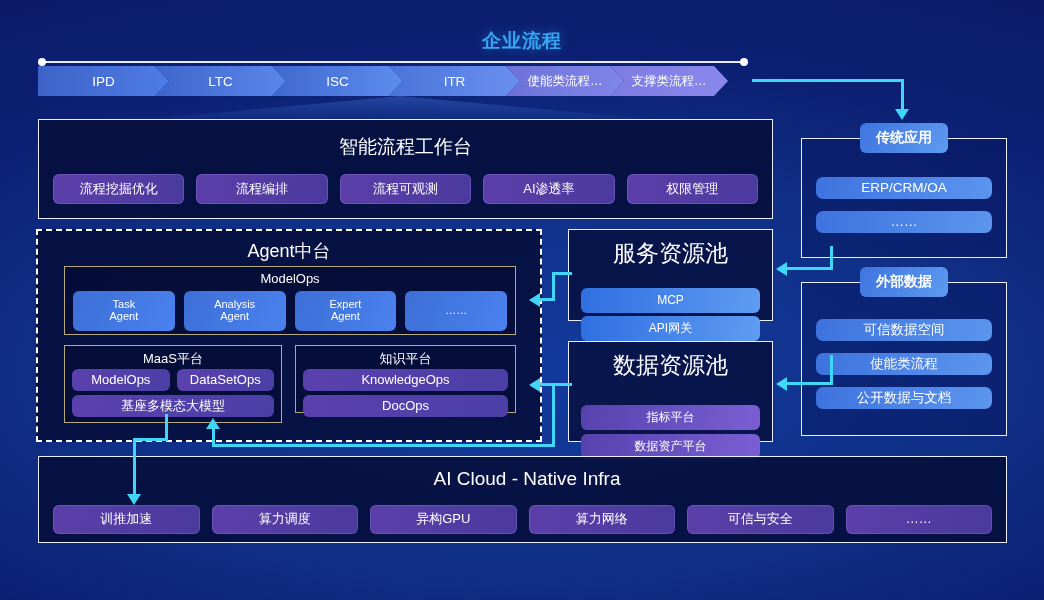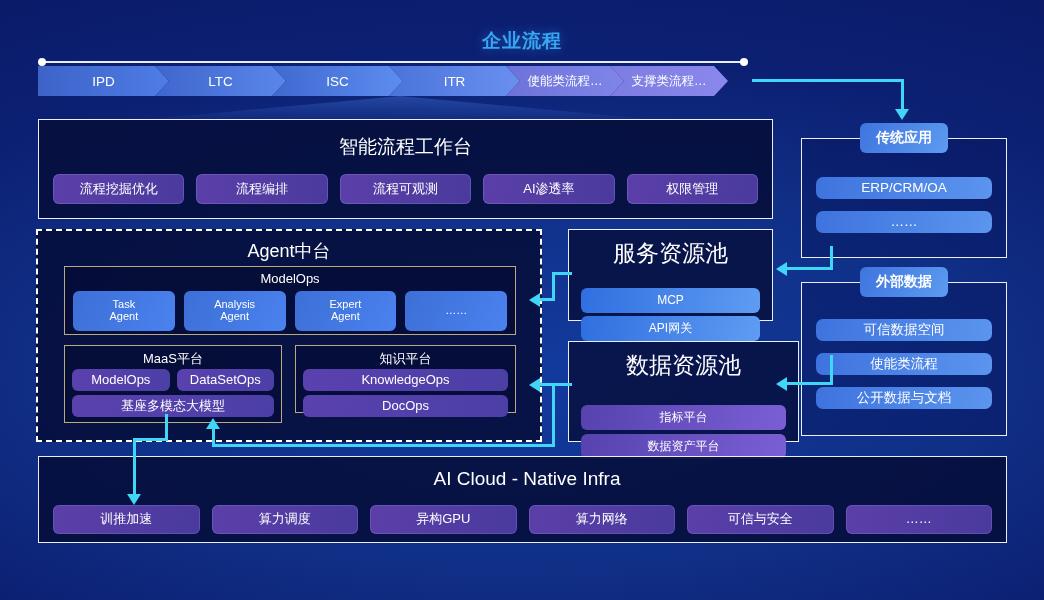--- a/index.html
+++ b/index.html
@@ -104,21 +104,21 @@
 
   
   .pool{ position:absolute; border:1.5px solid #e9eefb; background:rgba(6,14,58,.80); }
   .pool .hd{ margin-top:8px; font-size:23px; }
   .pool .chip{ position:absolute; left:12px; right:12px; height:25px; font-size:12px;margin-top:22px; }
 
   #svcpool{ left:568px; top:229px; width:205px; height:92px; }
   #svcpool .chip{ background:linear-gradient(100deg,#2f6fe0,#5f9cf2); }
   #svcpool .chip.a{ top:36px; } #svcpool .chip.b{ top:64px; }
 
-  #datapool{ left:568px; top:341px; width:231px; height:101px; }
+  #datapool{ left:568px; top:341px; width:205px; height:101px; }
   #datapool .chip{ background:linear-gradient(100deg,#5742ae,#7a5fd4); }
   #datapool .chip.a{ top:41px; } #datapool .chip.b{ top:70px; }
 
   
   .rbox{ position:absolute; border:1.5px solid #e9eefb; background:rgba(6,20,92,.45); }
   .rbox .tag{
     position:absolute; left:50%; transform:translateX(-50%); top:-16px;
     padding:6px 16px; border-radius:6px; font-size:14px; font-weight:bold; white-space:nowrap;
     background:linear-gradient(120deg,#3f74de,#5d9bf0); color:#fff;
   }

